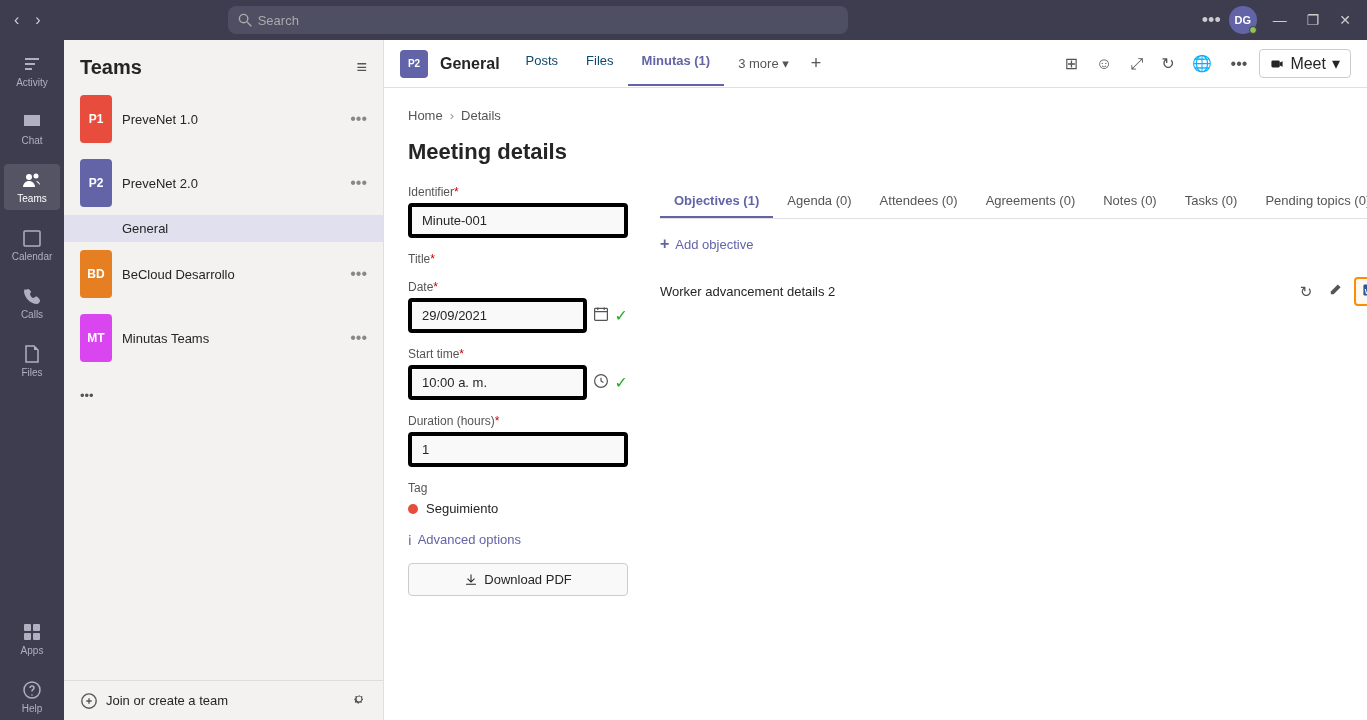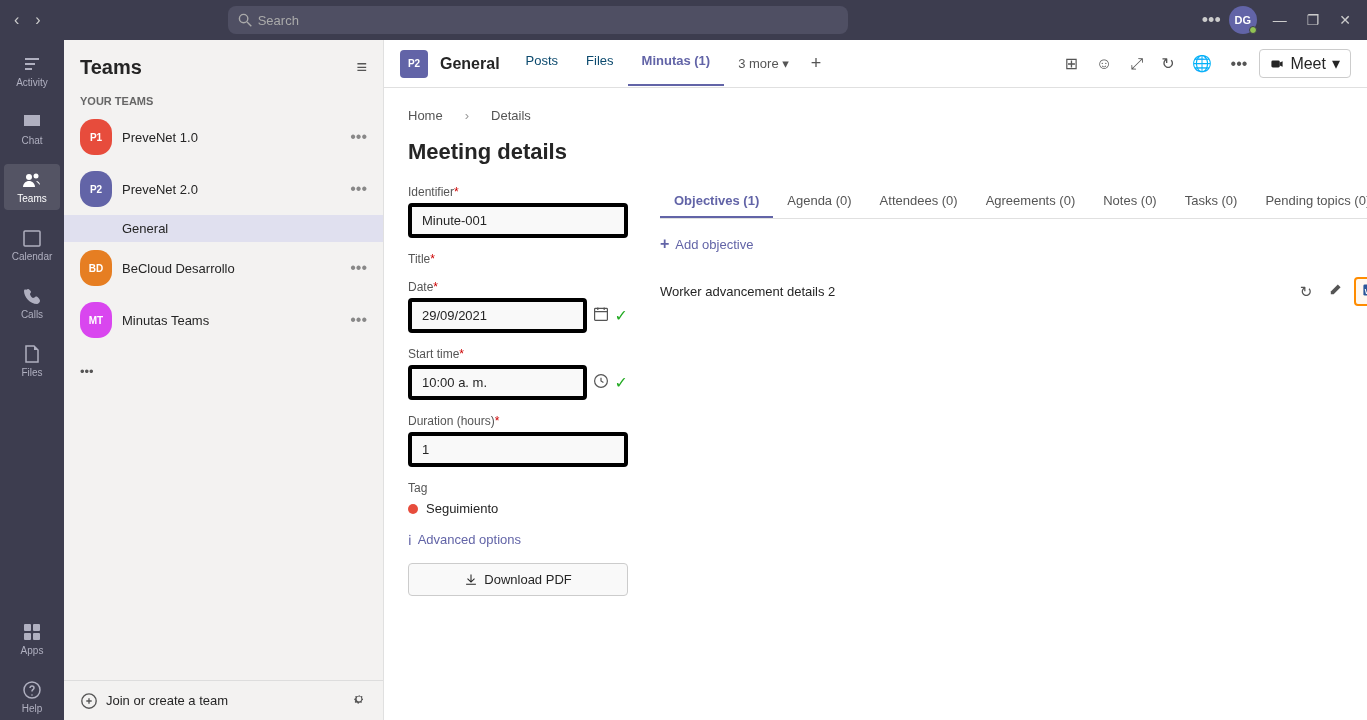--- a/index.html
+++ b/index.html
@@ -78,23 +78,23 @@
     }
     .teams-header h1 { font-size: 20px; font-weight: 600; color: #252525; }
     .teams-header button { background: none; border: none; cursor: pointer; color: #555; font-size: 18px; }
     .teams-section-label {
       font-size: 11px; color: #666; padding: 8px 16px 4px; font-weight: 600; text-transform: uppercase;
     }
     .team-item {
       display: flex; align-items: center; padding: 8px 16px; cursor: pointer; gap: 10px;
     }
     .team-avatar {
-      width: 32px; height: 36px; border-radius: 14px;
+      width: 32px; height: 48px; border-radius: 4px;
       display: flex; align-items: center; justify-content: center;
-      font-size: 10px; font-weight: 700; color: #fff; flex-shrink: 0;
+      font-size: 12px; font-weight: 700; color: #fff; flex-shrink: 0;
     }
     .team-name { flex: 1; font-size: 13px; color: #252525; font-weight: 500; }
     .team-dots { color: #888; font-size: 16px; cursor: pointer; }
     .channel-item {
       display: flex; align-items: center; padding: 6px 16px 6px 58px; cursor: pointer;
     }
     .channel-item.active { background: #e0e0ef; }
     .channel-name { font-size: 13px; color: #252525; }
     .teams-bottom {
       margin-top: auto; border-top: 1px solid #ddd; padding: 10px 16px;
@@ -136,21 +136,21 @@
     }
     .meet-btn {
       display: flex; align-items: center; gap: 6px; border: 1px solid #ccc !important;
       border-radius: 4px; padding: 4px 10px !important; font-size: 13px; color: #252525 !important;
     }
 
     
     .page-content { flex: 1; overflow-y: auto; padding: 20px 24px; }
 
     
-    .breadcrumb { display: flex; align-items: center; gap: 22px; margin-bottom: 16px; font-size: 13px; color: #555; }
+    .breadcrumb { display: flex; align-items: center; gap: 7px; margin-bottom: 16px; font-size: 13px; color: #555; }
     .breadcrumb a { color: #555; text-decoration: none; cursor: pointer; }
     .breadcrumb .sep { color: #999; }
 
     .page-title { font-size: 22px; font-weight: 600; color: #252525; margin-bottom: 20px; }
 
     
     .details-layout { display: flex; gap: 32px; }
     .form-section { width: 220px; flex-shrink: 0; }
     .content-section { flex: 1; }
 
@@ -320,21 +320,20 @@
         </svg>
       <span>Help</span>
     </div>
   </div>
 
   <div class="teams-list">
     <div class="teams-header">
       <h1>Teams</h1>
       <button>≡</button>
     </div>
-    <div class="teams-section-label">Your teams</div>
 
     <div class="team-item">
       <div class="team-avatar" style="background:#e74c3c;">P1</div>
       <span class="team-name">PreveNet 1.0</span>
       <span class="team-dots">•••</span>
     </div>
 
     <div class="team-item">
       <div class="team-avatar" style="background:#6264a7;">P2</div>
       <span class="team-name">PreveNet 2.0</span>

